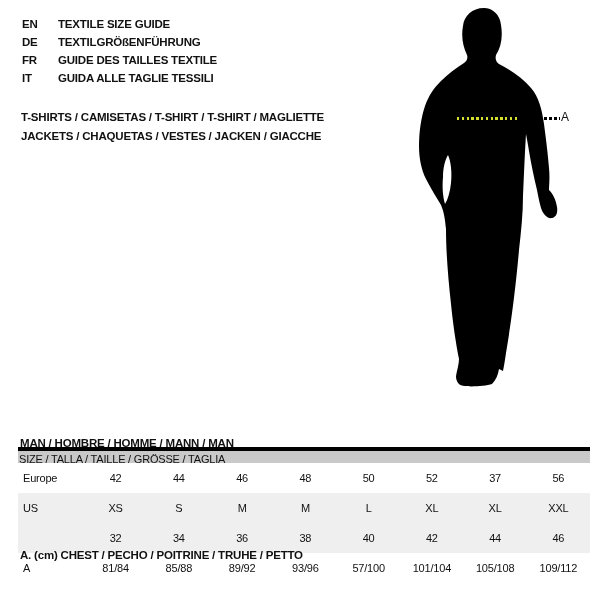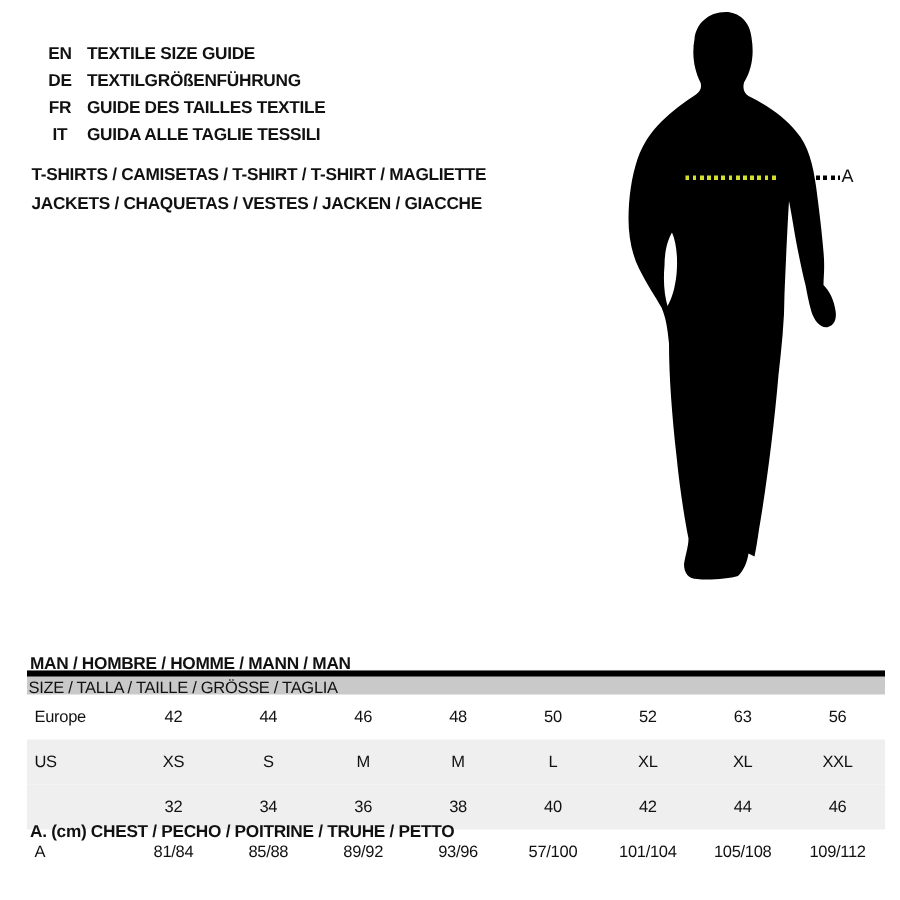--- a/index.html
+++ b/index.html
@@ -1,21 +1,21 @@
 <!DOCTYPE html>
 <html style="--ink: #111111; --header_bg: #c9c9c9; --shaded_bg: #efefef; --dash_yellow: #d4de2c; --silhouette: #000000;"><head>
 <meta charset="utf-8">
 <style>
   html,body{margin:0;padding:0;}
   body{width:600px;height:600px;position:relative;background:#fff;
        font-family:"Liberation Sans","DejaVu Sans",sans-serif;color:var(--ink,#111);}
   .abs{position:absolute;}
 
   
-  .lang-list{top:27px;left:22px;font-size:11.5px;font-weight:bold;letter-spacing:-0.2px;text-align:center;}
+  .lang-list{top:15px;left:22px;font-size:11.5px;font-weight:bold;letter-spacing:-0.2px;}
   .lang-row{display:flex;height:18px;line-height:18px;}
   .lang-code{width:36px;}
   
   .categories{top:108px;left:21px;font-size:11.5px;font-weight:bold;letter-spacing:-0.2px;line-height:19px;}
 
   
   .fig-svg{top:0;left:405px;width:170px;height:400px;}
   .dash-strip{height:3px;top:117px;}
   .dash-yellow{left:457px;width:61px;
     background:repeating-linear-gradient(90deg,var(--dash_yellow,#d4de2c) 0 2.5px,transparent 2.5px 4.8px);}
@@ -119,21 +119,21 @@
   <div class="thead">SIZE / TALLA / TAILLE / GRÖSSE / TAGLIA</div>
 
   <div class="trow">
     <span class="rlabel">Europe</span>
     <span class="cell">42</span>
     <span class="cell">44</span>
     <span class="cell">46</span>
     <span class="cell">48</span>
     <span class="cell">50</span>
     <span class="cell">52</span>
-    <span class="cell">63</span>
+    <span class="cell">37</span>
     <span class="cell">56</span>
   </div>
 
   <div class="trow shaded">
     <span class="rlabel">US</span>
     <span class="cell">XS</span>
     <span class="cell">S</span>
     <span class="cell">M</span>
     <span class="cell">M</span>
     <span class="cell">L</span>

